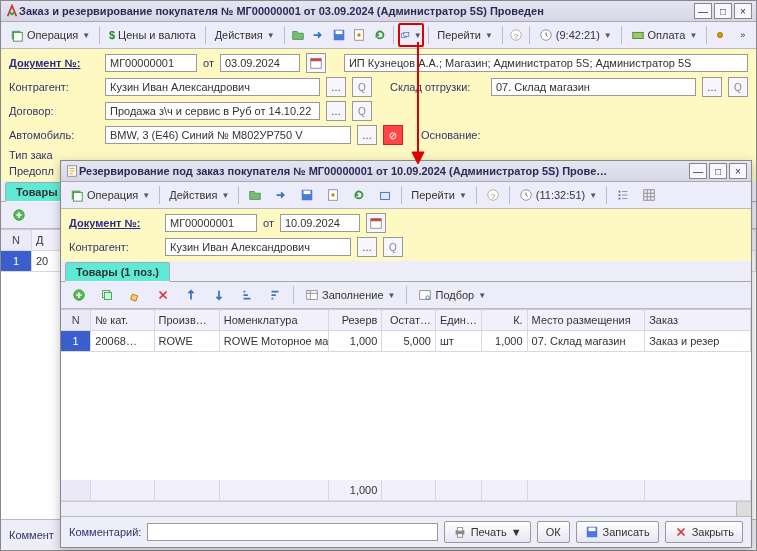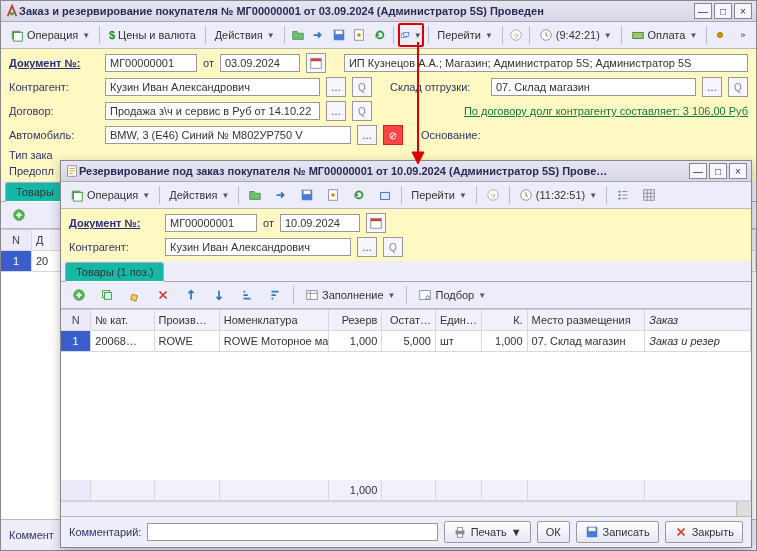--- a/index.html
+++ b/index.html
@@ -128,22 +128,22 @@
         padding: 3px 10px;
         border: 1px solid #aaa;
         border-bottom: none;
         background: #e0dff0;
         margin-right: 2px;
         border-radius: 3px 3px 0 0;
         cursor: pointer;
         font-size: 11px;
     }
     .tab.active {
-        background: #14b8a6;
-        font-weight: normal;
+        background: #5eead4;
+        font-weight: bold;
         border-bottom: 1px solid #fff;
         position: relative; top: 1px;
     }
     .grid-toolbar {
         height: 26px;
         display: flex;
         align-items: center;
         padding: 0 6px;
         gap: 4px;
         background: #edecfb;
@@ -177,21 +177,21 @@
     .gfoot { background: #f2f1fb; }
     .c-n    { width: 22px; }
     .c-cat  { width: 56px; }
     .c-mfr  { width: 58px; }
     .c-nom  { flex: 1; min-width: 100px; }
     .c-res  { width: 46px; justify-content: flex-end; }
     .c-ost  { width: 46px; justify-content: flex-end; }
     .c-unit { width: 38px; }
     .c-k    { width: 38px; justify-content: flex-end; }
     .c-loc  { width: 112px; }
-    .c-ord  { width: 100px; font-style: italic; }
+    .c-ord  { width: 100px; }
     .btmbar {
         height: 30px;
         display: flex;
         align-items: center;
         padding: 0 8px;
         background: #eeedfa;
         border-top: 1px solid #bbb;
         gap: 6px;
     }
     .actbtn {
@@ -375,21 +375,20 @@
     <div class="row">
       <span class="lbl" style="width:90px">Договор:</span>
       <div class="input" style="width:215px">
           <span>Продажа з\ч и сервис в Руб от 14.10.22</span>
         </div>
       <div class="smallbtn">…</div>
       <div class="smallbtn">
           <span style="color:#888">Q</span>
         </div>
       <span style="width:6px"></span>
-      <span class="underline-link" style="flex:1;text-align:right">По договору долг контрагенту составляет: 3 106,00 Руб</span>
     </div>
     <div class="row">
       <span class="lbl" style="width:90px">Автомобиль:</span>
       <div class="input" style="width:246px">
           <span>BMW, 3 (E46) Синий № М802УР750 V</span>
         </div>
       <div class="smallbtn">…</div>
       <div class="smallbtn" style="background:#f44;color:#fff;border-color:#c22;">⊘</div>
       <span style="width:6px"></span>
       <span class="lbl" style="width:95px">Основание:</span>

